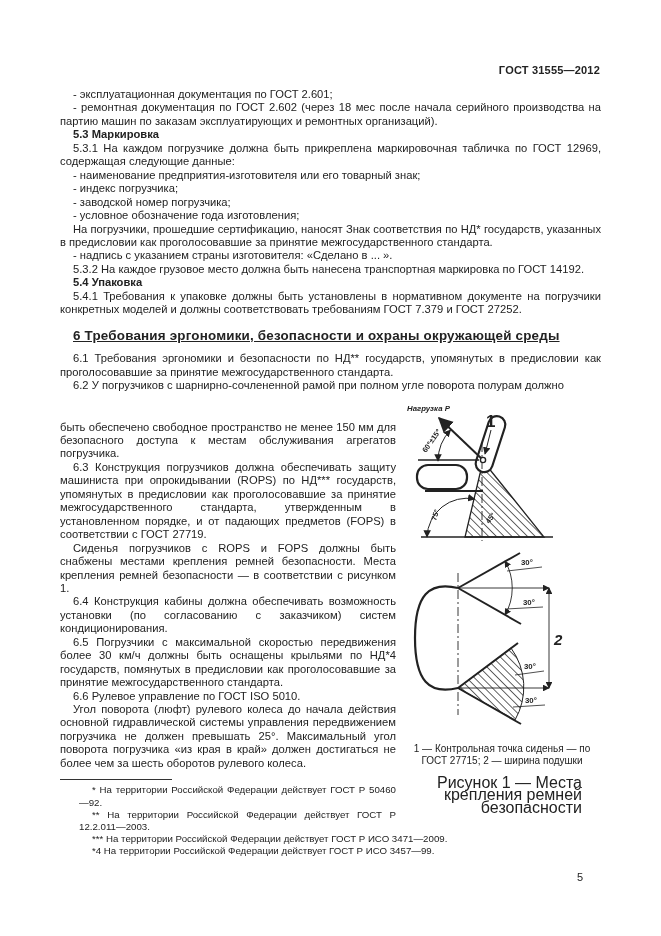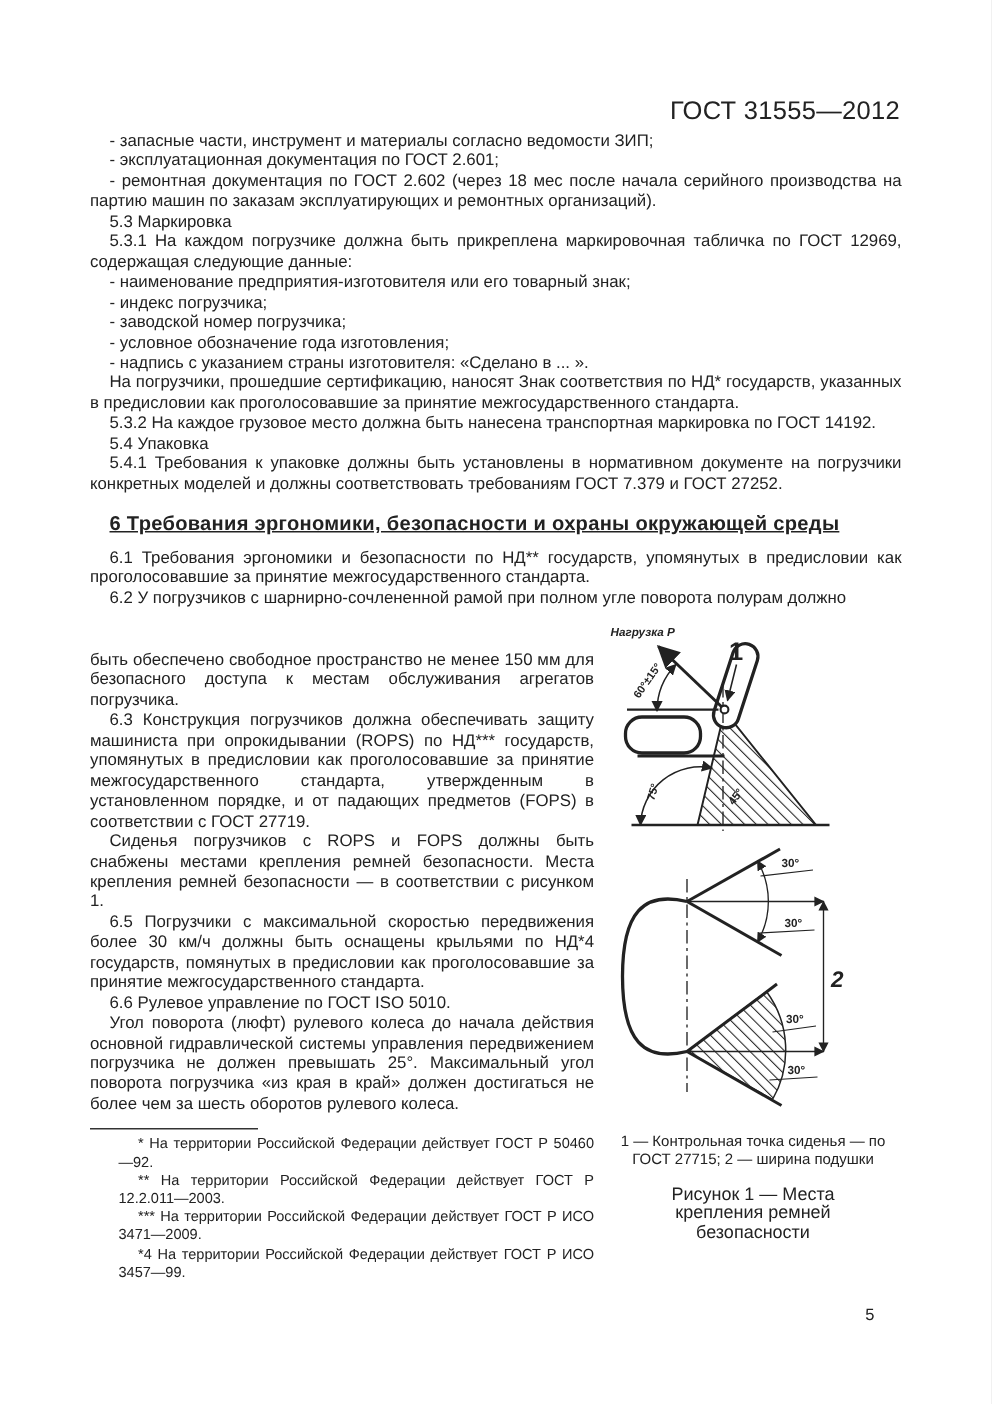--- a/index.html
+++ b/index.html
@@ -2,71 +2,70 @@
 <html><head>
 <meta charset="utf-8">
 <style>
   html,body{margin:0;padding:0;background:#e8e8e8;}
   .page{
     position:relative;width:661px;height:936px;background:#ffffff;
     font-family:"Liberation Sans",sans-serif;color:#222;overflow:hidden;
   }
   .doc-header{
     position:absolute;top:64px;right:61px;
-    font-size:17px;font-weight:normal;letter-spacing:.2px;padding-left:24px;
+    font-size:11px;font-weight:bold;letter-spacing:.2px;padding-left:24px;
   }
   .content{
     position:absolute;left:60px;top:88px;width:541px;
     font-size:11.2px;line-height:13.45px;text-align:justify;
   }
   .content p{margin:0;text-indent:13px;}
   .content p.cont{text-indent:0;margin-top:28px;}
-  .content p.b{font-weight:normal;text-align:left;}
+  .content p.b{font-weight:bold;text-align:left;}
   h2{
     font-size:13.4px;font-weight:bold;margin:12px 0 10px 0;
     text-indent:13px;text-align:left;letter-spacing:.2px;text-decoration:underline;
   }
   .fig{
     float:right;width:198px;height:430px;margin-left:7px;padding-top:4px;
     text-align:center;
   }
   .fig svg{display:block;margin:0 auto;}
   .figcap{
     font-size:10px;line-height:12px;margin-top:6px;
     padding:0 3px;text-indent:0;
   }
   .figtitle{
-    font-size:12px;line-height:12.5px;text-align:center;margin:10px auto 0 auto;
+    font-size:16px;line-height:12.5px;text-align:right;margin:10px auto 0 auto;
     width:160px;text-indent:0;
   }
   .fnrule{width:112px;border-top:1px solid #333;margin:9px 0 4px 0;height:0;}
   .fn{font-size:9.7px;line-height:12.2px;margin-left:19px;}
   .fn p{margin:0;text-indent:13px;}
   .pagenum{position:absolute;top:871px;right:78px;font-size:11px;}
   svg text{fill:#222;}
 </style>
 </head>
 <body>
 
 <div class="page">
 
   <div class="doc-header">ГОСТ 31555—2012</div>
 
   <div class="content">
-    <p>-  запасные части, инструмент и материалы согласно ведомости ЗИП;</p>
     <p>-  эксплуатационная документация по ГОСТ 2.601;</p>
     <p>-  ремонтная документация по ГОСТ 2.602 (через 18 мес после начала серийного производства на партию машин по заказам эксплуатирующих и ремонтных организаций).</p>
     <p class="b">5.3  Маркировка</p>
     <p>5.3.1  На каждом погрузчике должна быть прикреплена маркировочная табличка по ГОСТ 12969, содержащая следующие данные:</p>
     <p>-  наименование предприятия-изготовителя или его товарный знак;</p>
     <p>-  индекс погрузчика;</p>
     <p>-  заводской номер погрузчика;</p>
     <p>-  условное обозначение года изготовления;</p>
+    <p>На погрузчики, прошедшие сертификацию, наносят Знак соответствия по НД* государств, указанных в предисловии как проголосовавшие за принятие межгосударственного стандарта.</p>
     <p>-  надпись с указанием страны изготовителя: «Сделано в ... ».</p>
-    <p>На погрузчики, прошедшие сертификацию, наносят Знак соответствия по НД* государств, указанных в предисловии как проголосовавшие за принятие межгосударственного стандарта.</p>
     <p>5.3.2  На каждое грузовое место должна быть нанесена транспортная маркировка по ГОСТ 14192.</p>
     <p class="b">5.4  Упаковка</p>
     <p>5.4.1  Требования к упаковке должны быть установлены в нормативном документе на погрузчики конкретных моделей и должны соответствовать требованиям ГОСТ 7.379 и ГОСТ 27252.</p>
 
     <h2>6  Требования эргономики, безопасности и охраны окружающей среды</h2>
 
     <p>6.1  Требования эргономики и безопасности по НД** государств, упомянутых в предисловии как проголосовавшие за принятие межгосударственного стандарта.</p>
     <p>6.2  У погрузчиков с шарнирно-сочлененной рамой при полном угле поворота полурам должно</p>
 
     <div class="fig">
@@ -138,20 +137,21 @@
           <text x="151" y="248" font-size="15" font-weight="bold" font-style="italic">2</text>
         </g>
       </svg>
       <div class="figcap">1 — Контрольная точка сиденья — по ГОСТ 27715; 2 — ширина подушки</div>
       <div class="figtitle">Рисунок 1 — Места крепления ремней безопасности</div>
     </div>
 
     <p class="cont">быть обеспечено свободное пространство не менее 150 мм для безопасного доступа к местам обслуживания агрегатов погрузчика.</p>
     <p>6.3  Конструкция погрузчиков должна обеспечивать защиту машиниста при опрокидывании (ROPS) по НД*** государств, упомянутых в предисловии как проголосовавшие за принятие межгосударственного стандарта, утвержденным в установленном порядке, и от падающих предметов (FOPS) в соответствии с ГОСТ 27719.</p>
     <p>Сиденья погрузчиков с ROPS и FOPS должны быть снабжены местами крепления ремней безопасности. Места крепления ремней безопасности — в соответствии с рисунком 1.</p>
+    <p>6.4  Конструкция кабины должна обеспечивать возможность установки (по согласованию с заказчиком) систем кондиционирования.</p>
     <p>6.5  Погрузчики с максимальной скоростью передвижения более 30 км/ч должны быть оснащены крыльями по НД*4 государств, помянутых в предисловии как проголосовавшие за принятие межгосударственного стандарта.</p>
     <p>6.6  Рулевое управление по ГОСТ ISO 5010.</p>
     <p>Угол поворота (люфт) рулевого колеса до начала действия основной гидравлической системы управления передвижением погрузчика не должен превышать 25°. Максимальный угол поворота погрузчика «из края в край» должен достигаться не более чем за шесть оборотов рулевого колеса.</p>
 
     <div class="fnrule"></div>
     <div class="fn">
       <p>* На территории Российской Федерации действует ГОСТ Р 50460—92.</p>
       <p>** На территории Российской Федерации действует ГОСТ Р 12.2.011—2003.</p>
       <p>*** На территории Российской Федерации действует ГОСТ Р ИСО 3471—2009.</p>
       <p>*4 На территории Российской Федерации действует ГОСТ Р ИСО 3457—99.</p>

